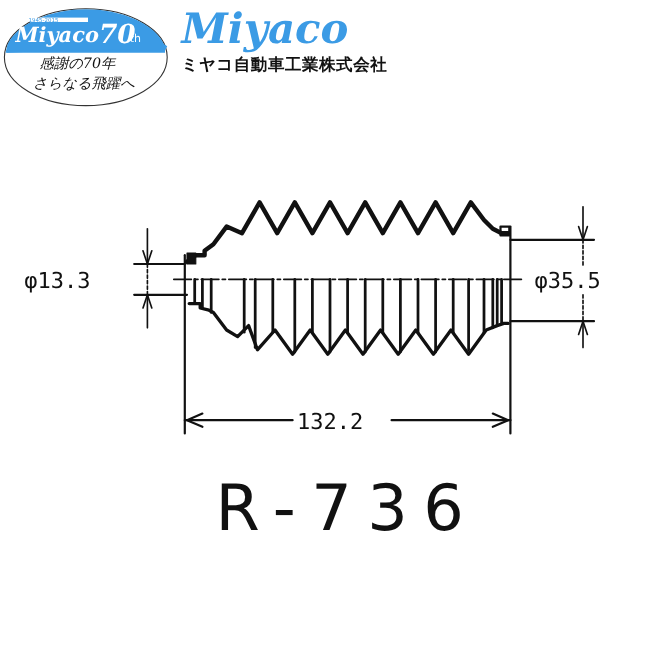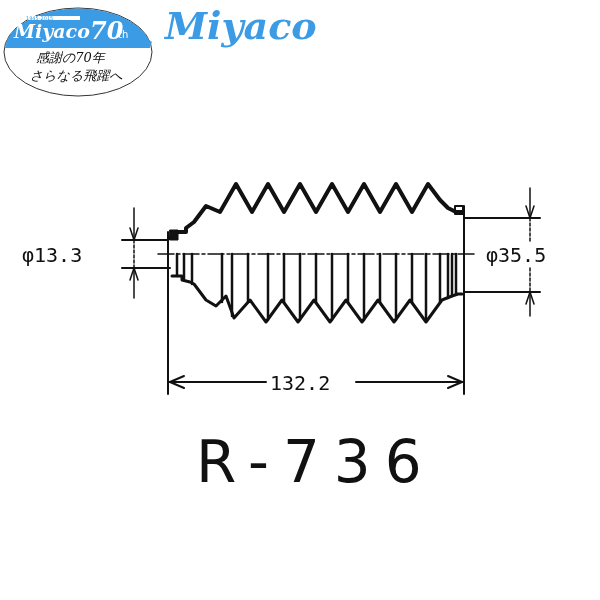--- a/index.html
+++ b/index.html
@@ -23,20 +23,21 @@
   <text x="24" y="16" font-size="5" fill="#3b9be5" font-family="DejaVu Sans, sans-serif">1945-2015</text>
   <text x="12" y="34" font-size="19" font-weight="bold" font-style="italic" fill="#ffffff" font-family="DejaVu Serif, serif">Miyaco</text>
   <text x="88" y="35" font-size="24" font-weight="bold" font-style="italic" fill="#ffffff" font-family="DejaVu Serif, serif">70</text>
   <text x="116" y="34" font-size="10" fill="#ffffff" font-family="DejaVu Sans, sans-serif">th</text>
   <text x="34" y="58" font-size="13" font-style="italic" fill="#111" font-family="DejaVu Serif, serif">感謝の70年</text>
   <text x="28" y="76" font-size="13" font-style="italic" fill="#111" font-family="DejaVu Serif, serif">さらなる飛躍へ</text>
 </svg>
 
 <div class="brand">
   <div class="brand-name">Miyaco</div>
+  <div class="brand-sub">ミヤコ自動車工業株式会社</div>
 </div>
 
 <svg class="drawing" viewBox="0 0 600 600">
   <g fill="none" stroke="#111" stroke-linecap="round" stroke-linejoin="round">
 
     <path stroke-width="4" d="M170,238 L178,232 L186,232 L186,228 L194,222 L206,206 L220,212 L236,184 L252,212 L268,184 L284,212 L300,184 L316,212 L332,184 L348,212 L364,184 L380,212 L396,184 L412,212 L428,184 L440,200 L448,208 L456,212 L462,212"></path>
     <rect x="170" y="230" width="8" height="10" fill="#111" stroke-width="1"></rect>
     <rect x="455" y="206" width="8" height="8" fill="none" stroke-width="2"></rect>
 
     <line x1="158" y1="254" x2="474" y2="254" stroke-width="1.5" stroke-dasharray="16,3,3,3"></line>

